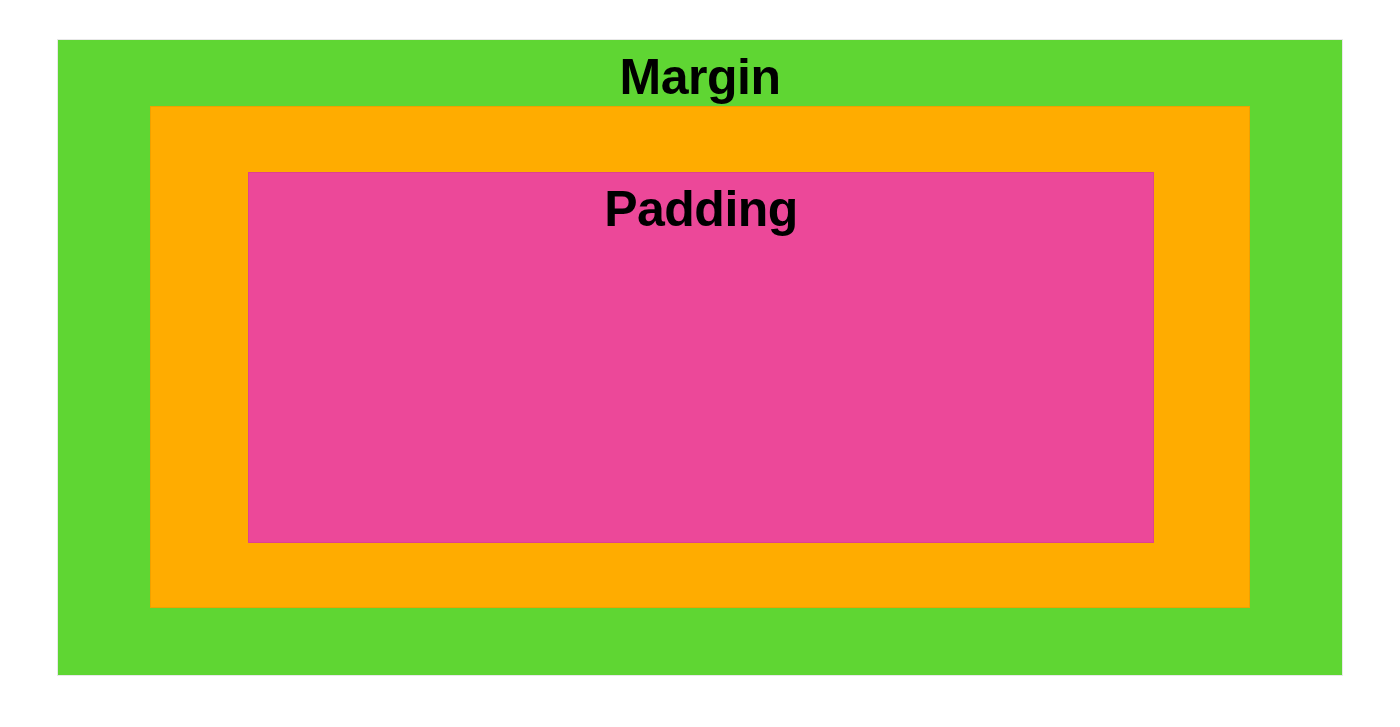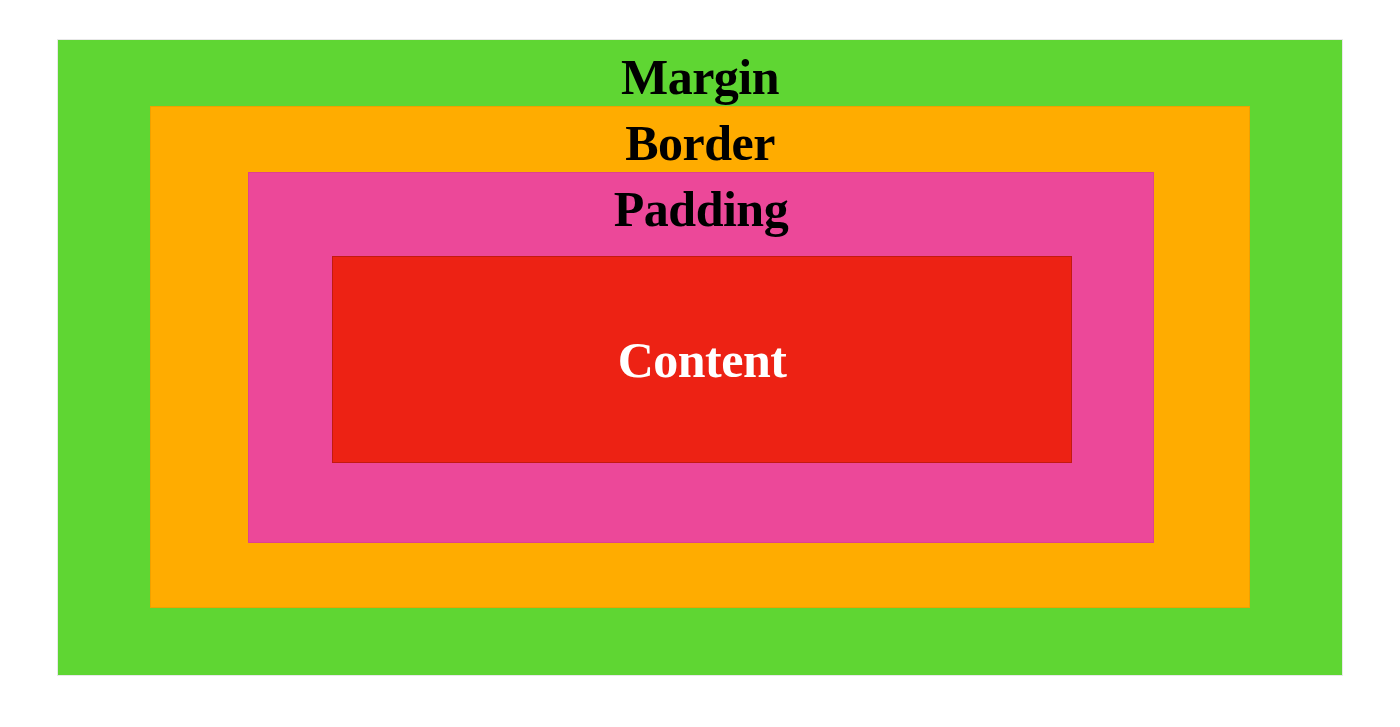--- a/index.html
+++ b/index.html
@@ -12,21 +12,20 @@
     height: 727px;
     font-family: "Liberation Sans", sans-serif;
     overflow: hidden;
   }
 
   #box-model-diagram {
     position: relative;
     width: 1400px;
     height: 727px;
     background: #ffffff;
-    font-family: Liberation Serif, serif;
   }
 
   
   .layer-margin {
     position: absolute;
     left: 57px;
     top: 39px;
     width: 1286px;
     height: 637px;
     background: #5FD633;
@@ -119,25 +118,21 @@
 </style>
 </head>
 <body>
 
 <div id="box-model-diagram">
 
   <div class="layer-margin">
     <div class="layer-label label-margin">Margin</div>
 
     <div class="layer-border">
-      <div class="layer-label label-border">Border</div>
 
       <div class="layer-padding">
         <div class="layer-label label-padding">Padding</div>
 
-        <div class="layer-content">
-          <span class="label-content">Content</span>
-        </div>
       </div>
     </div>
   </div>
 
 </div>
 
 </body></html>

